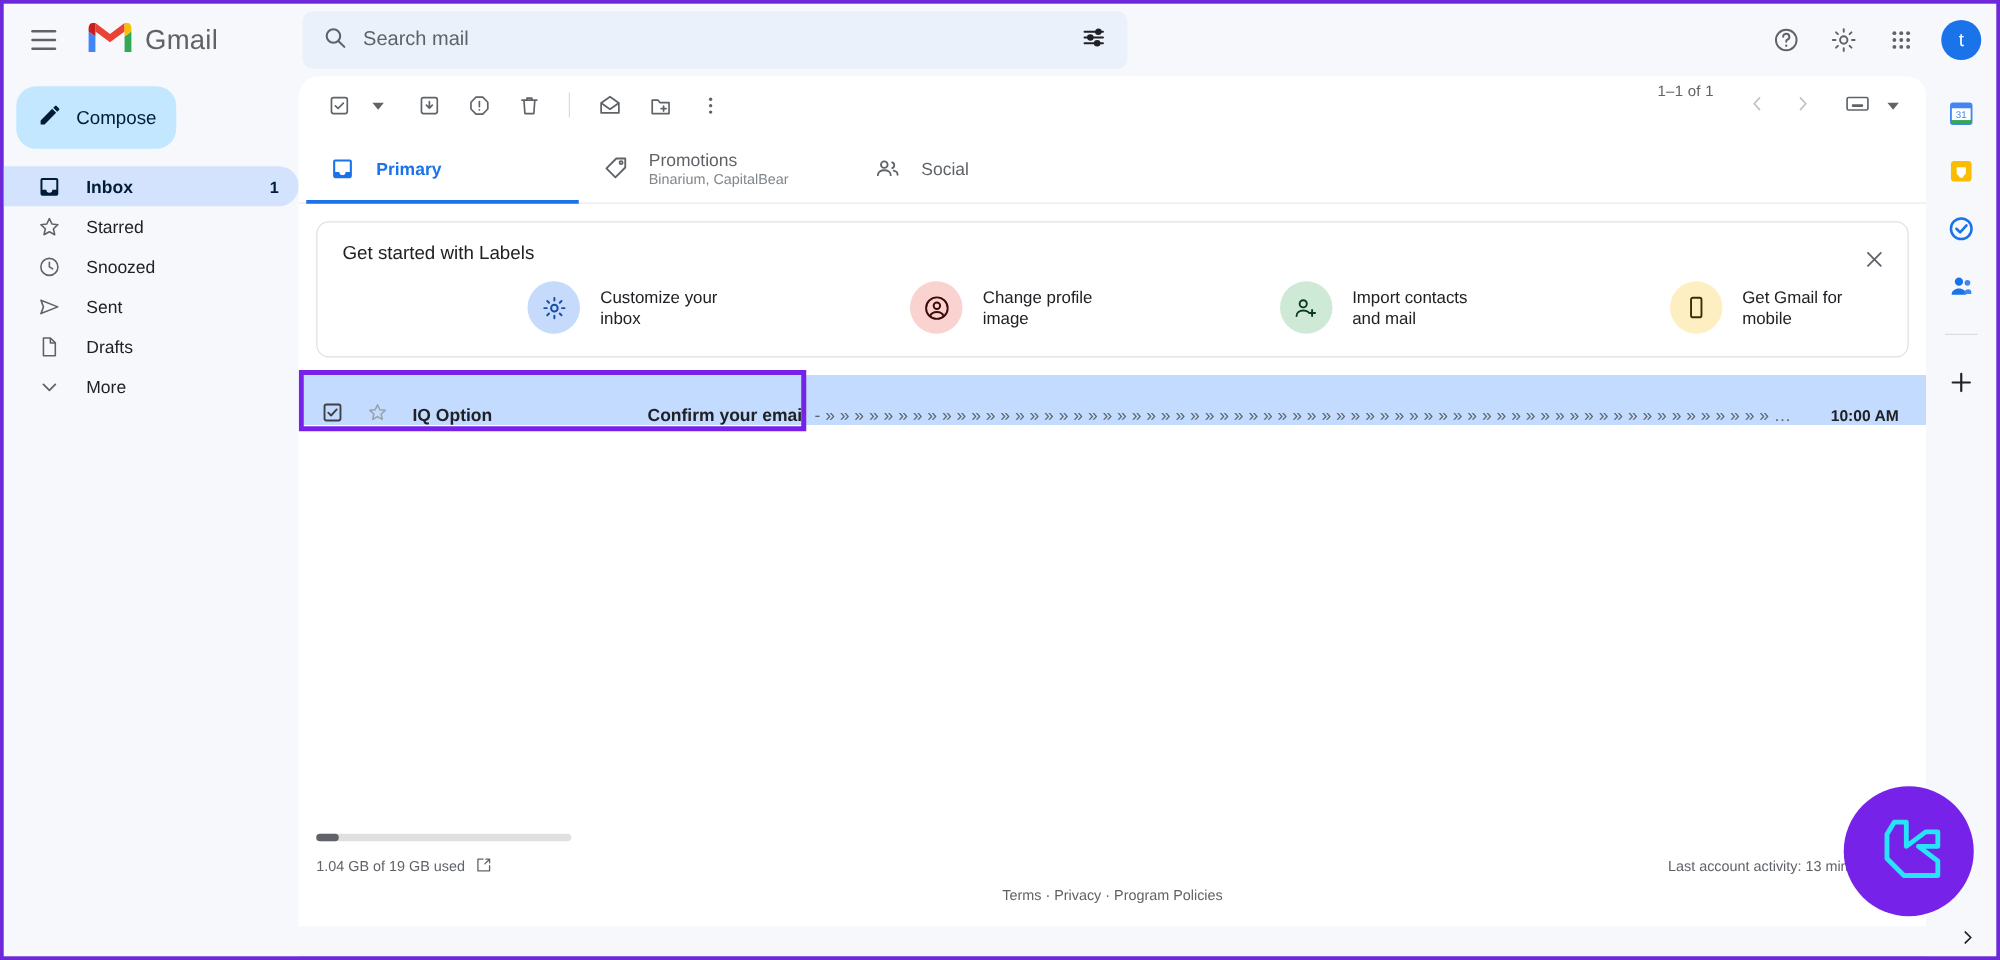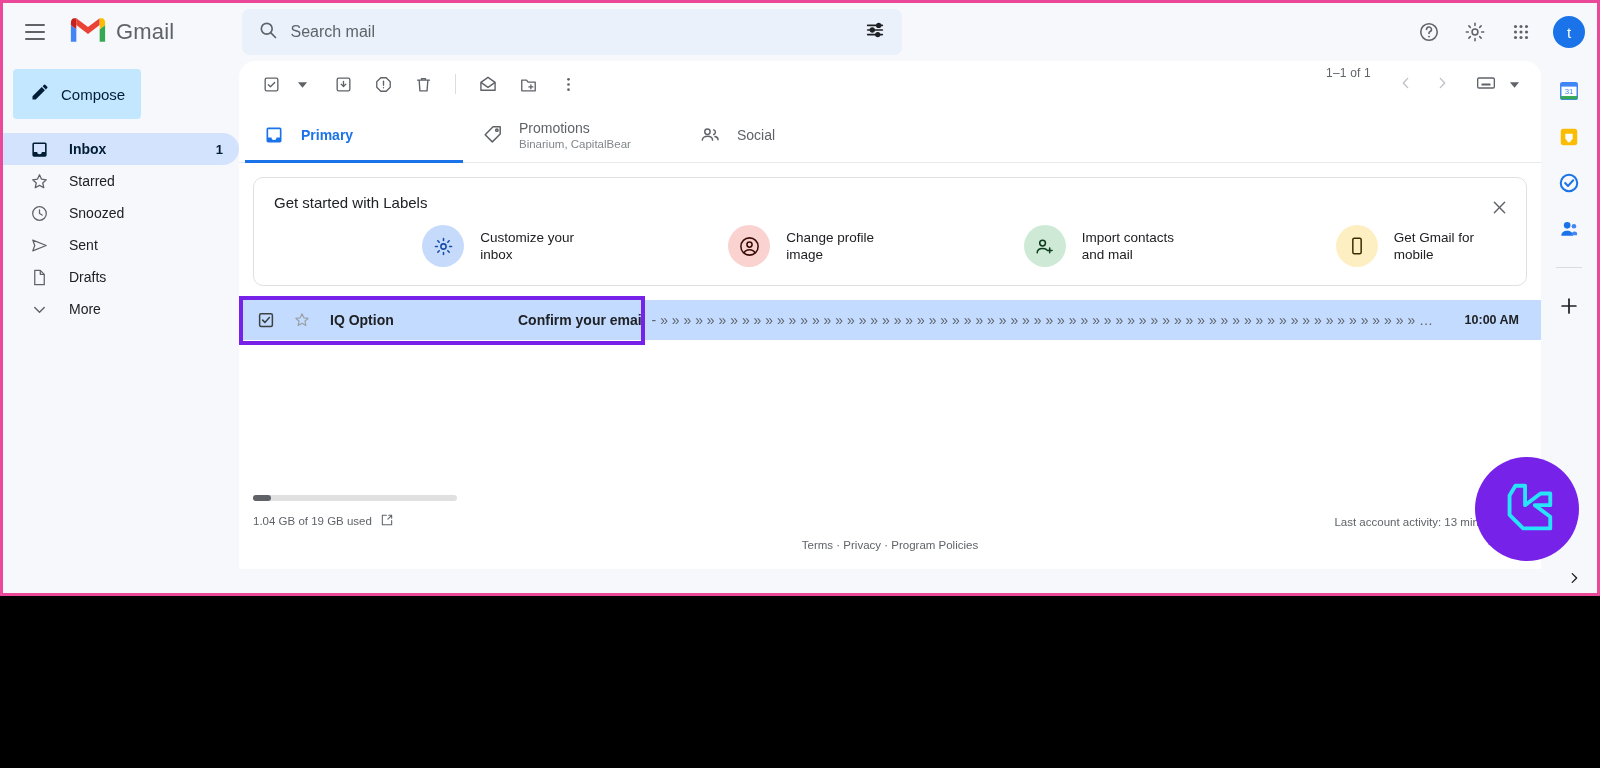--- a/index.html
+++ b/index.html
@@ -4,23 +4,23 @@
 <style>
   * { box-sizing: border-box; margin: 0; padding: 0; }
   html, body {
     width: 1600px; height: 768px;
     background: #000;
     font-family: "Liberation Sans", sans-serif;
     overflow: hidden;
   }
   #page {
     position: relative;
-    width: 1600px; height: 596px;
+    width: 1600px; height: 768px;
     background: #f6f8fc;
-    border: 3px solid #ec4899;
+    border: 3px solid #6d28d9;
     overflow: hidden;
   }
 
   
   #header {
     position: absolute; top: 0; left: 0; right: 0;
     height: 58px;
     display: flex; align-items: center;
     background: #f6f8fc;
   }
@@ -62,21 +62,21 @@
   }
 
   
   #sidebar {
     position: absolute; top: 58px; left: 0; width: 236px; bottom: 0;
     background: #f6f8fc;
   }
   .compose {
     margin: 8px 0 0 10px;
     width: 128px; height: 50px;
-    background: #c2e7ff; border-radius: 4px;
+    background: #c2e7ff; border-radius: 16px;
     display: flex; align-items: center; gap: 11px;
     padding-left: 17px; cursor: pointer;
   }
   .compose-label { font-size: 15px; color: #001d35; }
 
   .nav { margin-top: 14px; }
   .nav-item {
     height: 32px; display: flex; align-items: center;
     padding-left: 26px; padding-right: 16px;
     border-radius: 0 16px 16px 0; cursor: pointer;
@@ -153,21 +153,21 @@
   .promo-label { font-size: 13.5px; color: #202124; line-height: 17px; }
   .promo-close {
     position: absolute; right: 12px; top: 14px;
     width: 30px; height: 30px; border-radius: 50%;
     display:flex; align-items:center; justify-content:center; cursor: pointer;
   }
 
   
   .mailrow-wrap { position: relative; margin-top: 14px; }
   .mailrow {
-    height: 40px; display: flex; align-items: center;
+    height: 40px; display: flex; align-items: flex-end;
     background: #c2dbff; cursor: pointer; font-size: 14px;
   }
   .mr-check { width: 20px; height: 20px; margin-left: 17px; display:flex; align-items:center; justify-content:center; cursor:pointer; }
   .mr-star { width: 20px; height: 20px; margin-left: 16px; display:flex; align-items:center; justify-content:center; cursor:pointer; }
   .mr-sender { width: 180px; margin-left: 18px; color: #202124; font-weight: bold; }
   .mr-subject-wrap {
     flex: 1; display: flex; align-items: baseline; overflow: hidden;
     white-space: nowrap; padding-right: 18px; margin-left: 8px;
   }
   .mr-subject { color: #202124; font-weight: bold; flex-shrink: 0; }

